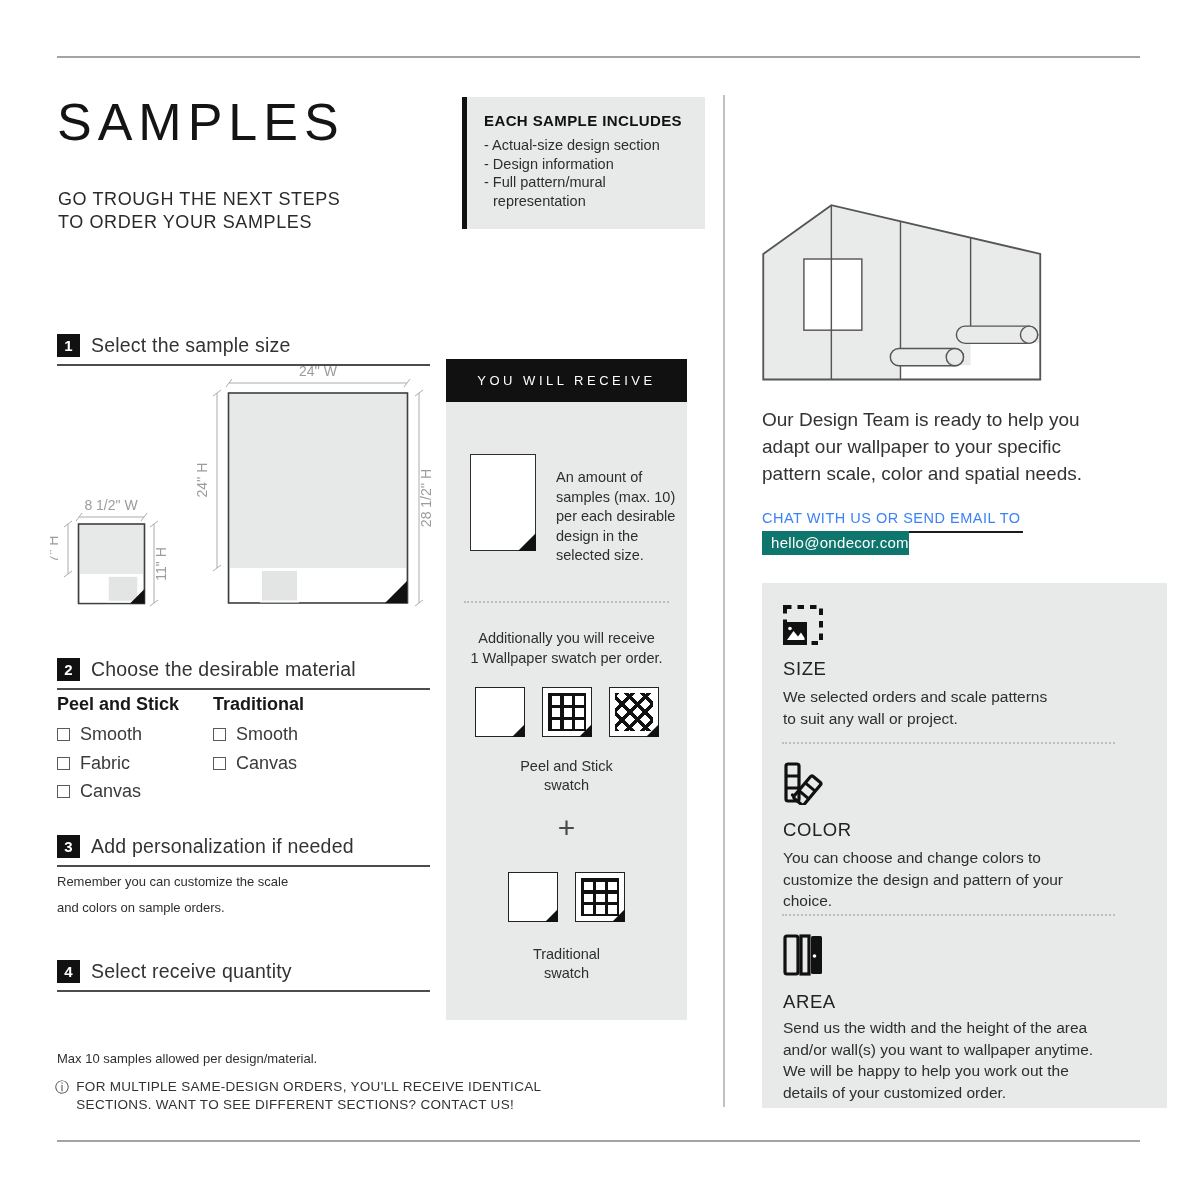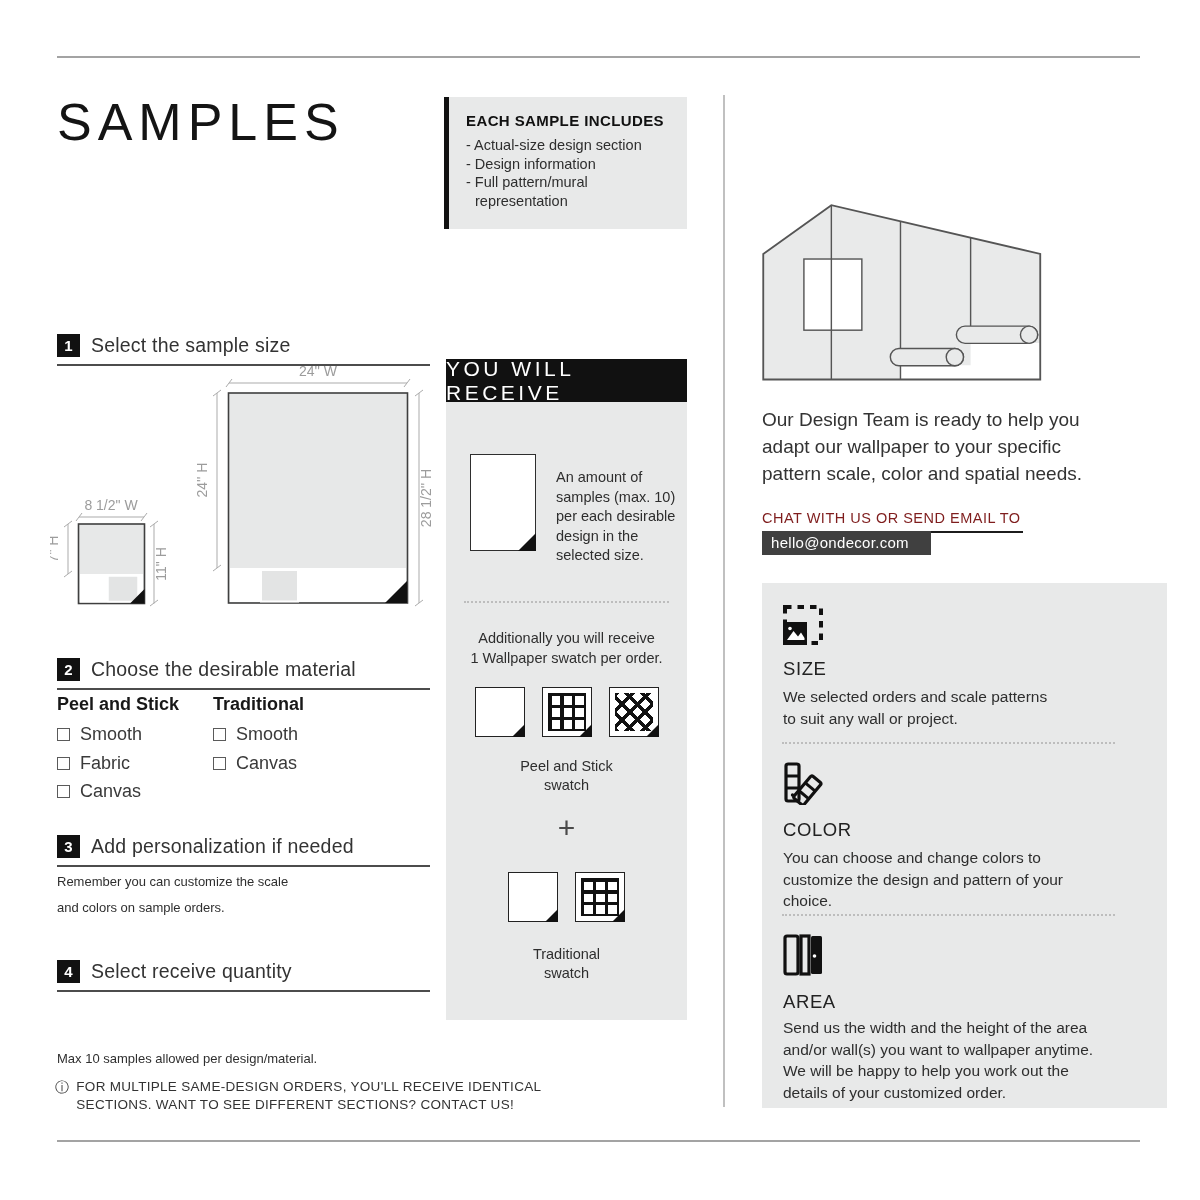--- a/index.html
+++ b/index.html
@@ -29,27 +29,27 @@
   .mat-col{position:absolute;top:694px;}
   .mat-title{font-size:18px;font-weight:bold;color:#181818;margin-bottom:8px;}
   .opt{display:flex;align-items:center;font-size:18px;color:#3a3a3a;margin-bottom:5.5px;height:23px;}
   .chk{width:11px;height:11px;border:1.5px solid #5a5a5a;display:inline-block;margin-right:10px;background:#fff;}
 
   .step-body{position:absolute;left:57px;font-size:13px;line-height:26px;color:#2f2f2f;}
   .footnote{position:absolute;left:55px;top:1078px;display:flex;gap:7px;font-size:13.5px;
     line-height:18px;letter-spacing:0.3px;color:#333;}
   .footnote .info{font-size:14px;line-height:18px;}
 
-  .includes-box{position:absolute;left:444px;top:97px;width:243px;height:132px;box-sizing:border-box;
+  .includes-box{position:absolute;left:462px;top:97px;width:243px;height:132px;box-sizing:border-box;
     background:#e8e9e9;border-left:5px solid #111;padding:15px 10px 0 17px;}
   .includes-title{font-size:15px;font-weight:bold;letter-spacing:0.4px;color:#111;margin-bottom:7px;}
   .inc-item{font-size:14.5px;line-height:18.5px;color:#2e2e2e;padding-left:9px;text-indent:-9px;width:205px;}
 
   .receive-header{position:absolute;left:446px;top:359px;width:241px;height:43px;background:#111;
-    color:#fff;font-size:21px;letter-spacing:3.5px;display:flex;align-items:center;justify-content:center;}
+    color:#fff;font-size:13px;letter-spacing:3.5px;display:flex;align-items:center;justify-content:center;}
   .receive-panel{position:absolute;left:446px;top:402px;width:241px;height:618px;background:#e8e9e9;}
 
   .doc{position:absolute;background:#fff;border:1.5px solid #2e2e2e;}
   .doc .fold{position:absolute;right:-1px;bottom:-1px;width:0;height:0;
     border-bottom:18px solid #111;border-left:18px solid transparent;}
   .sample-doc{left:24px;top:52px;width:64px;height:95px;}
   .sample-text{position:absolute;left:110px;top:66px;width:126px;font-size:14.5px;line-height:19.5px;color:#2e2e2e;}
   .dotted{border-top:2px dotted #bdbdbd;}
   .dot1{position:absolute;top:199px;left:18px;width:205px;}
   .additional{position:absolute;top:226px;left:0;width:100%;text-align:center;font-size:14.5px;line-height:20px;color:#2e2e2e;}
@@ -66,41 +66,43 @@
   .pattern.cross{background-image:
     repeating-linear-gradient(45deg,#111 0 3.5px,transparent 3.5px 11px),
     repeating-linear-gradient(135deg,#111 0 3.5px,transparent 3.5px 11px);}
   .swatch-label{position:absolute;left:0;width:100%;text-align:center;font-size:14.5px;line-height:19px;color:#2e2e2e;}
   .lab1{top:355px;}
   .lab2{top:543px;}
   .plus{position:absolute;top:408px;left:0;width:100%;text-align:center;font-size:30px;font-weight:300;color:#4a4a4a;line-height:36px;}
 
   .house{position:absolute;left:762px;top:196px;}
   .intro{position:absolute;left:762px;top:406px;font-size:19px;line-height:27px;color:#333;}
-  .chat-label{position:absolute;left:762px;top:510px;font-size:14.5px;letter-spacing:0.5px;color:#7f1d1d;
+  .chat-label{position:absolute;left:762px;top:510px;font-size:14.5px;letter-spacing:0.5px;color:#3b82f6;
     border-bottom:2px solid #1c1c1c;padding-bottom:5px;padding-right:2px;}
-  .email-box{position:absolute;left:762px;top:531px;background:#404040;color:#fff;font-size:15px;
-    padding:3px 22px 4px 9px;letter-spacing:0.3px;}
+  .email-box{position:absolute;left:762px;top:531px;background:#0f766e;color:#fff;font-size:15px;
+    padding:3px 0 4px 9px;letter-spacing:0.3px;}
 
   .features-panel{position:absolute;left:762px;top:583px;width:405px;height:525px;background:#e8e9e9;}
   .f-icon{position:absolute;left:19px;}
   .f-title{position:absolute;left:21px;font-size:18.5px;letter-spacing:0.6px;color:#222;}
   .f-body{position:absolute;left:21px;font-size:15.5px;line-height:21.5px;color:#2e2e2e;}
   .f-div{position:absolute;left:20px;width:333px;}
 </style>
 </head>
 <body>
 
 <div class="canvas">
 
   <div class="rule top"></div>
   <div class="rule bottom"></div>
   <div class="vdivider"></div>
 
   <h1 class="big-title samples-title">SAMPLES</h1>
+  <div class="subtitle pre">GO TROUGH THE NEXT STEPS
+TO ORDER YOUR SAMPLES</div>
 
   <div class="step-header" style="top:334px;">
     <span class="num">1</span>
     <span class="step-title">Select the sample size</span>
   </div>
 
   <svg class="diagram" width="385" height="275" viewBox="0 0 385 275">
 
     <rect x="178.5" y="27" width="179" height="210" fill="#e7e8e8" stroke="#3f3f3f" stroke-width="1.6"></rect>
     <rect x="180" y="202" width="176" height="34" fill="#ffffff"></rect>

